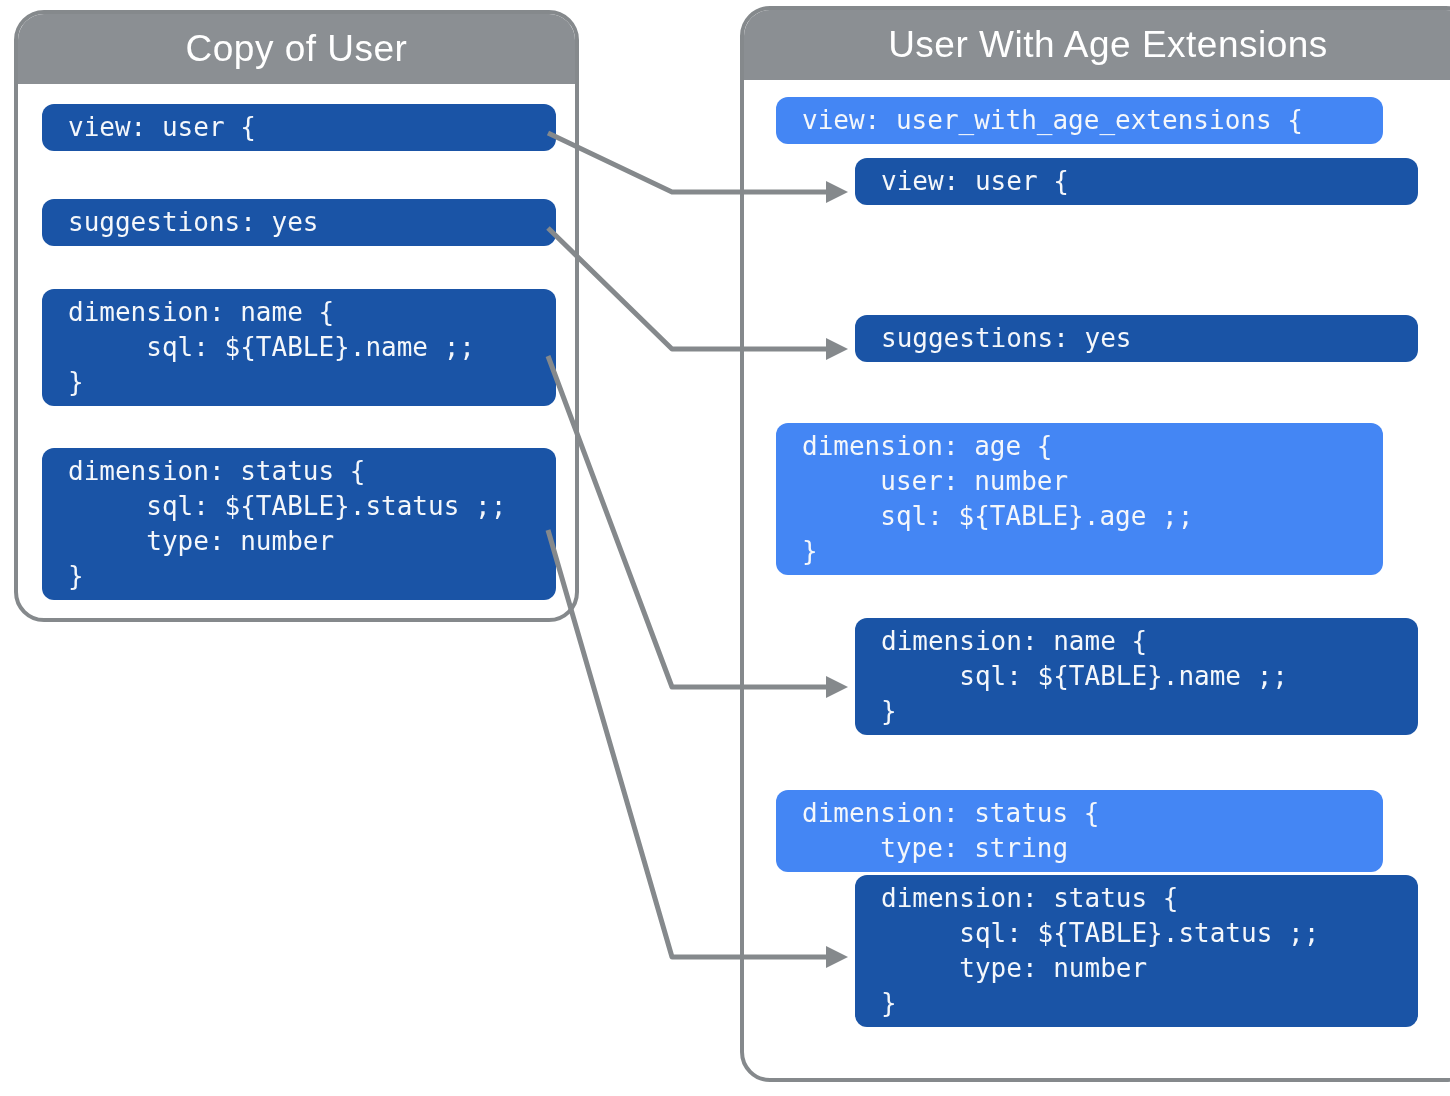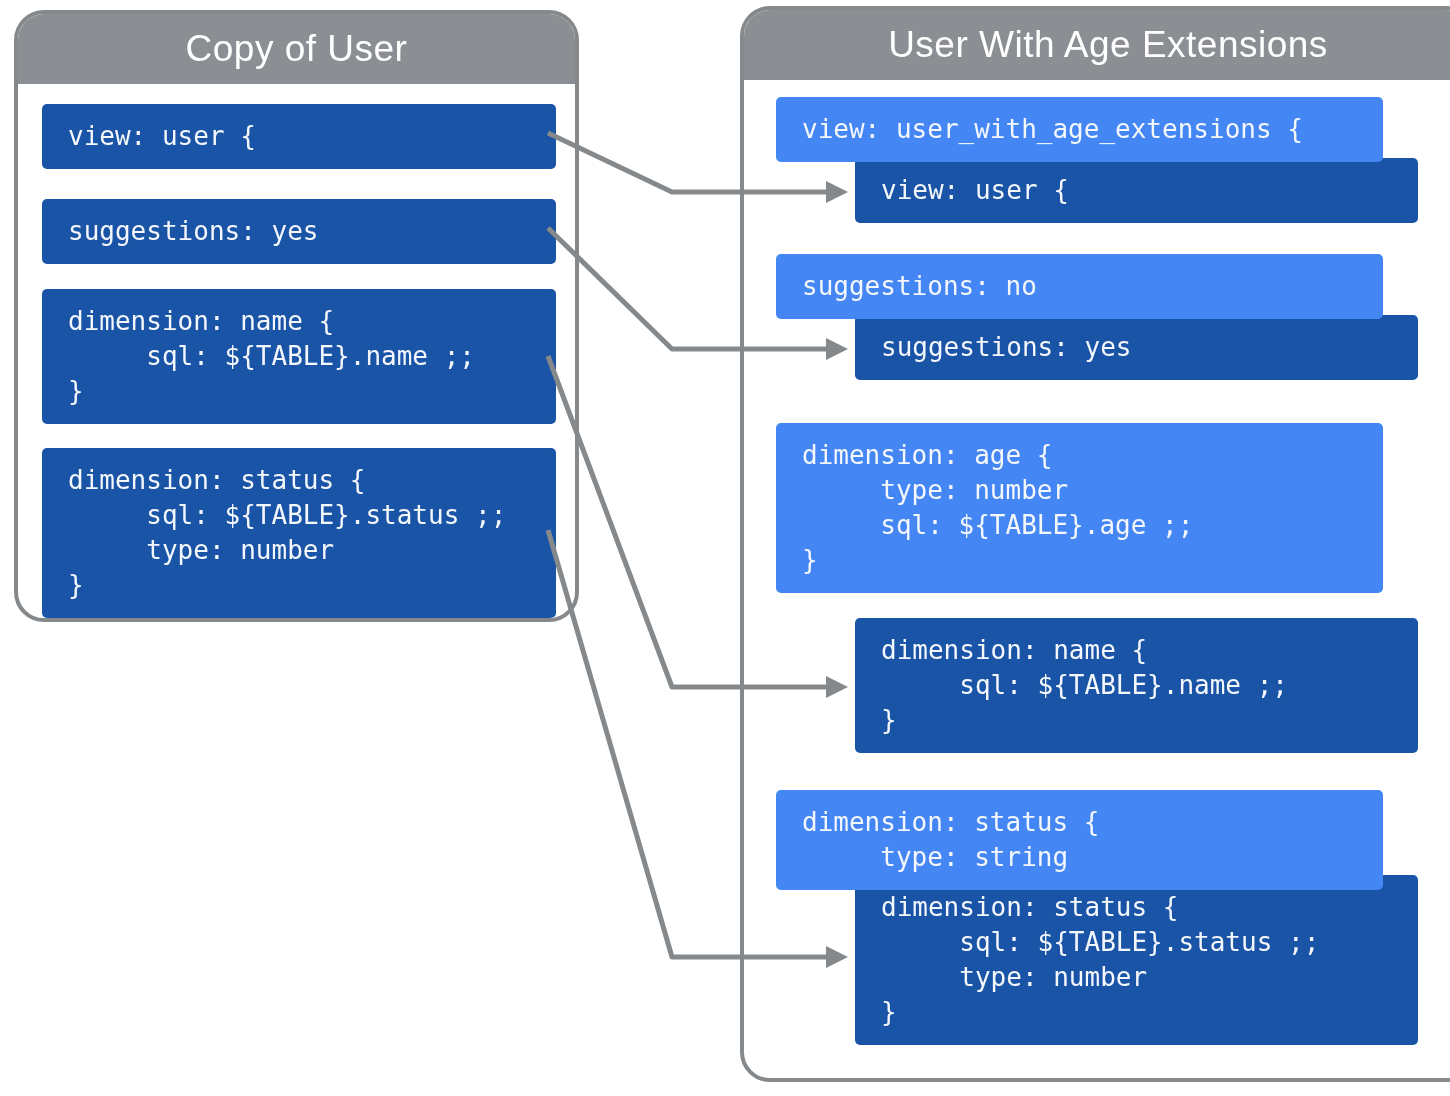--- a/index.html
+++ b/index.html
@@ -34,22 +34,22 @@
   .panel-title{
     color:#ffffff;
     font-size:37px;
     font-weight:500;
     letter-spacing:0.5px;
     white-space:nowrap;
   }
   .code{
     position:absolute;
     box-sizing:border-box;
-    border-radius:5px;
-    padding:15px 26px;
+    border-radius:12px;
+    padding:6px 26px;
     font-family:"DejaVu Sans Mono","Liberation Mono",monospace;
     font-size:26px;
     line-height:35px;
     white-space:pre;
     color:var(--text-white);
   }
   .code.dark{background:var(--dark-blue);z-index:1;}
   .code.light{background:var(--light-blue);z-index:2;}
   #left-panel{left:14px;top:10px;width:565px;height:612px;}
   #right-panel{left:740px;top:6px;width:736px;height:1076px;}
@@ -109,24 +109,23 @@
 
   <div class="panel" id="right-panel">
     <div class="panel-header">
       <div class="panel-title">User With Age Extensions</div>
     </div>
 
     <div class="code dark rp-dark" id="rp-g0-dark">view: user {</div>
     <div class="code light rp-light" id="rp-g0-light">view: user_with_age_extensions {</div>
 
     <div class="code dark rp-dark" id="rp-g1-dark">suggestions: yes</div>
-    <div class="code light rp-light" id="rp-g1-light">suggestions: no</div>
 
     <div class="code light rp-light" id="rp-g2-light">dimension: age {
-     type: number
+     user: number
      sql: ${TABLE}.age ;;
 }</div>
 
     <div class="code dark rp-dark" id="rp-g3-dark">dimension: name {
      sql: ${TABLE}.name ;;
 }</div>
 
     <div class="code dark rp-dark" id="rp-g4-dark">dimension: status {
      sql: ${TABLE}.status ;;
      type: number

